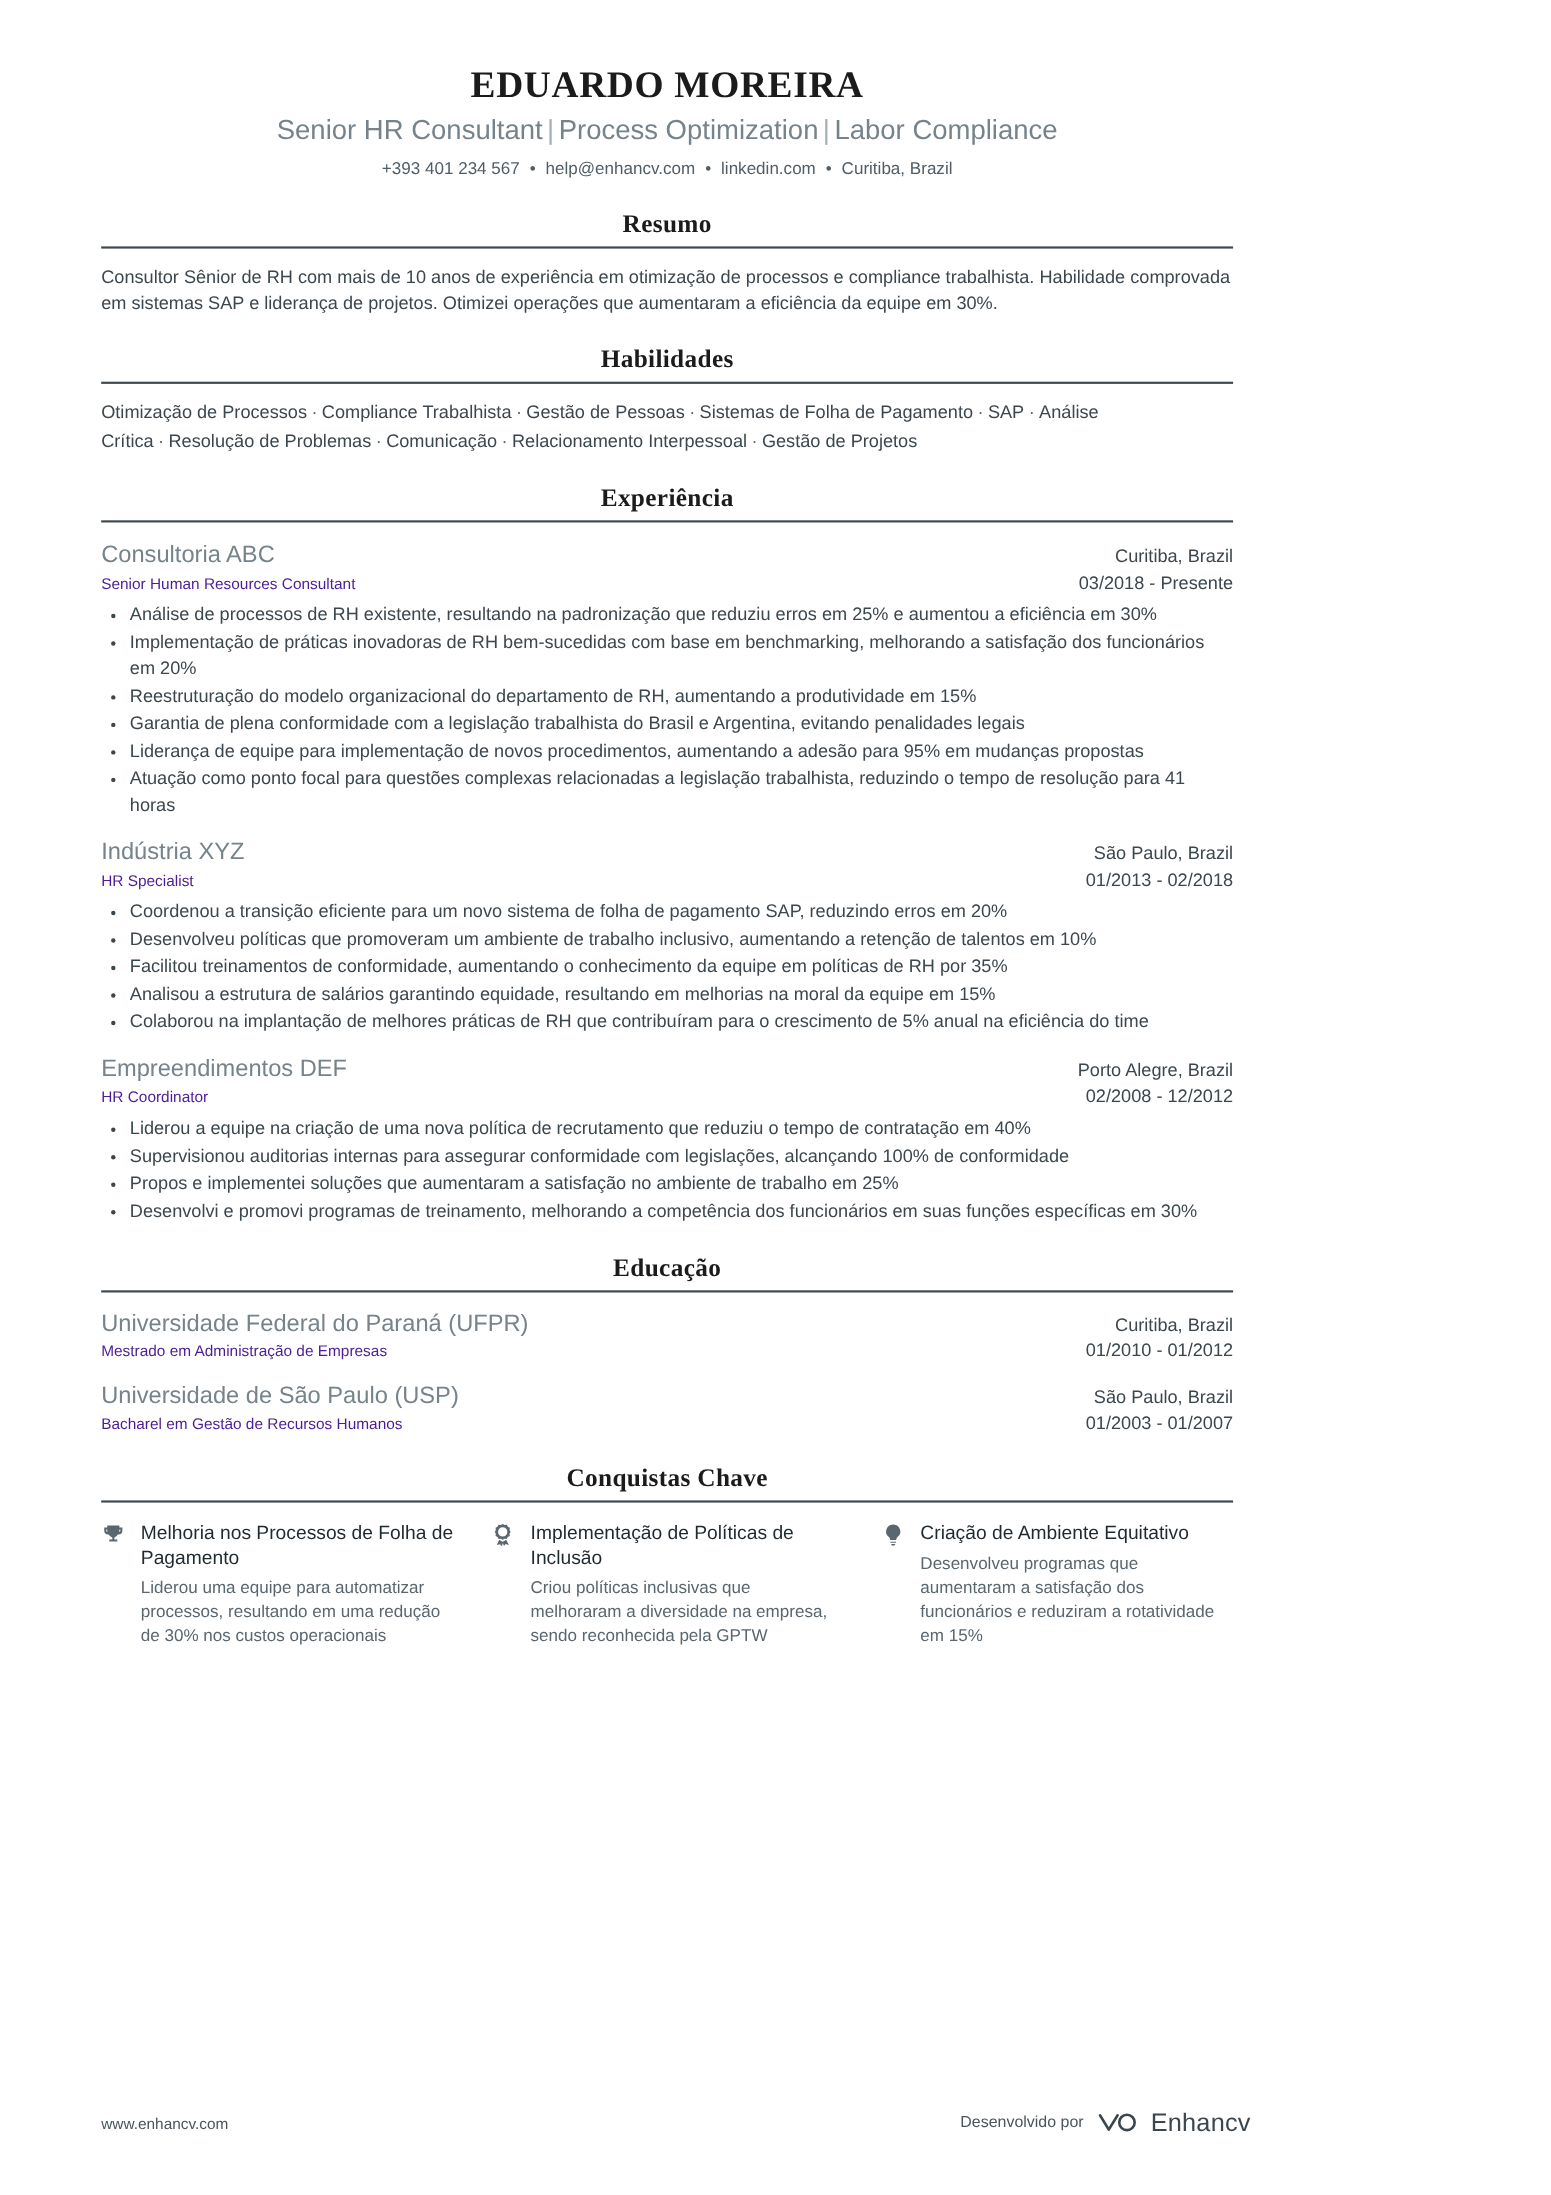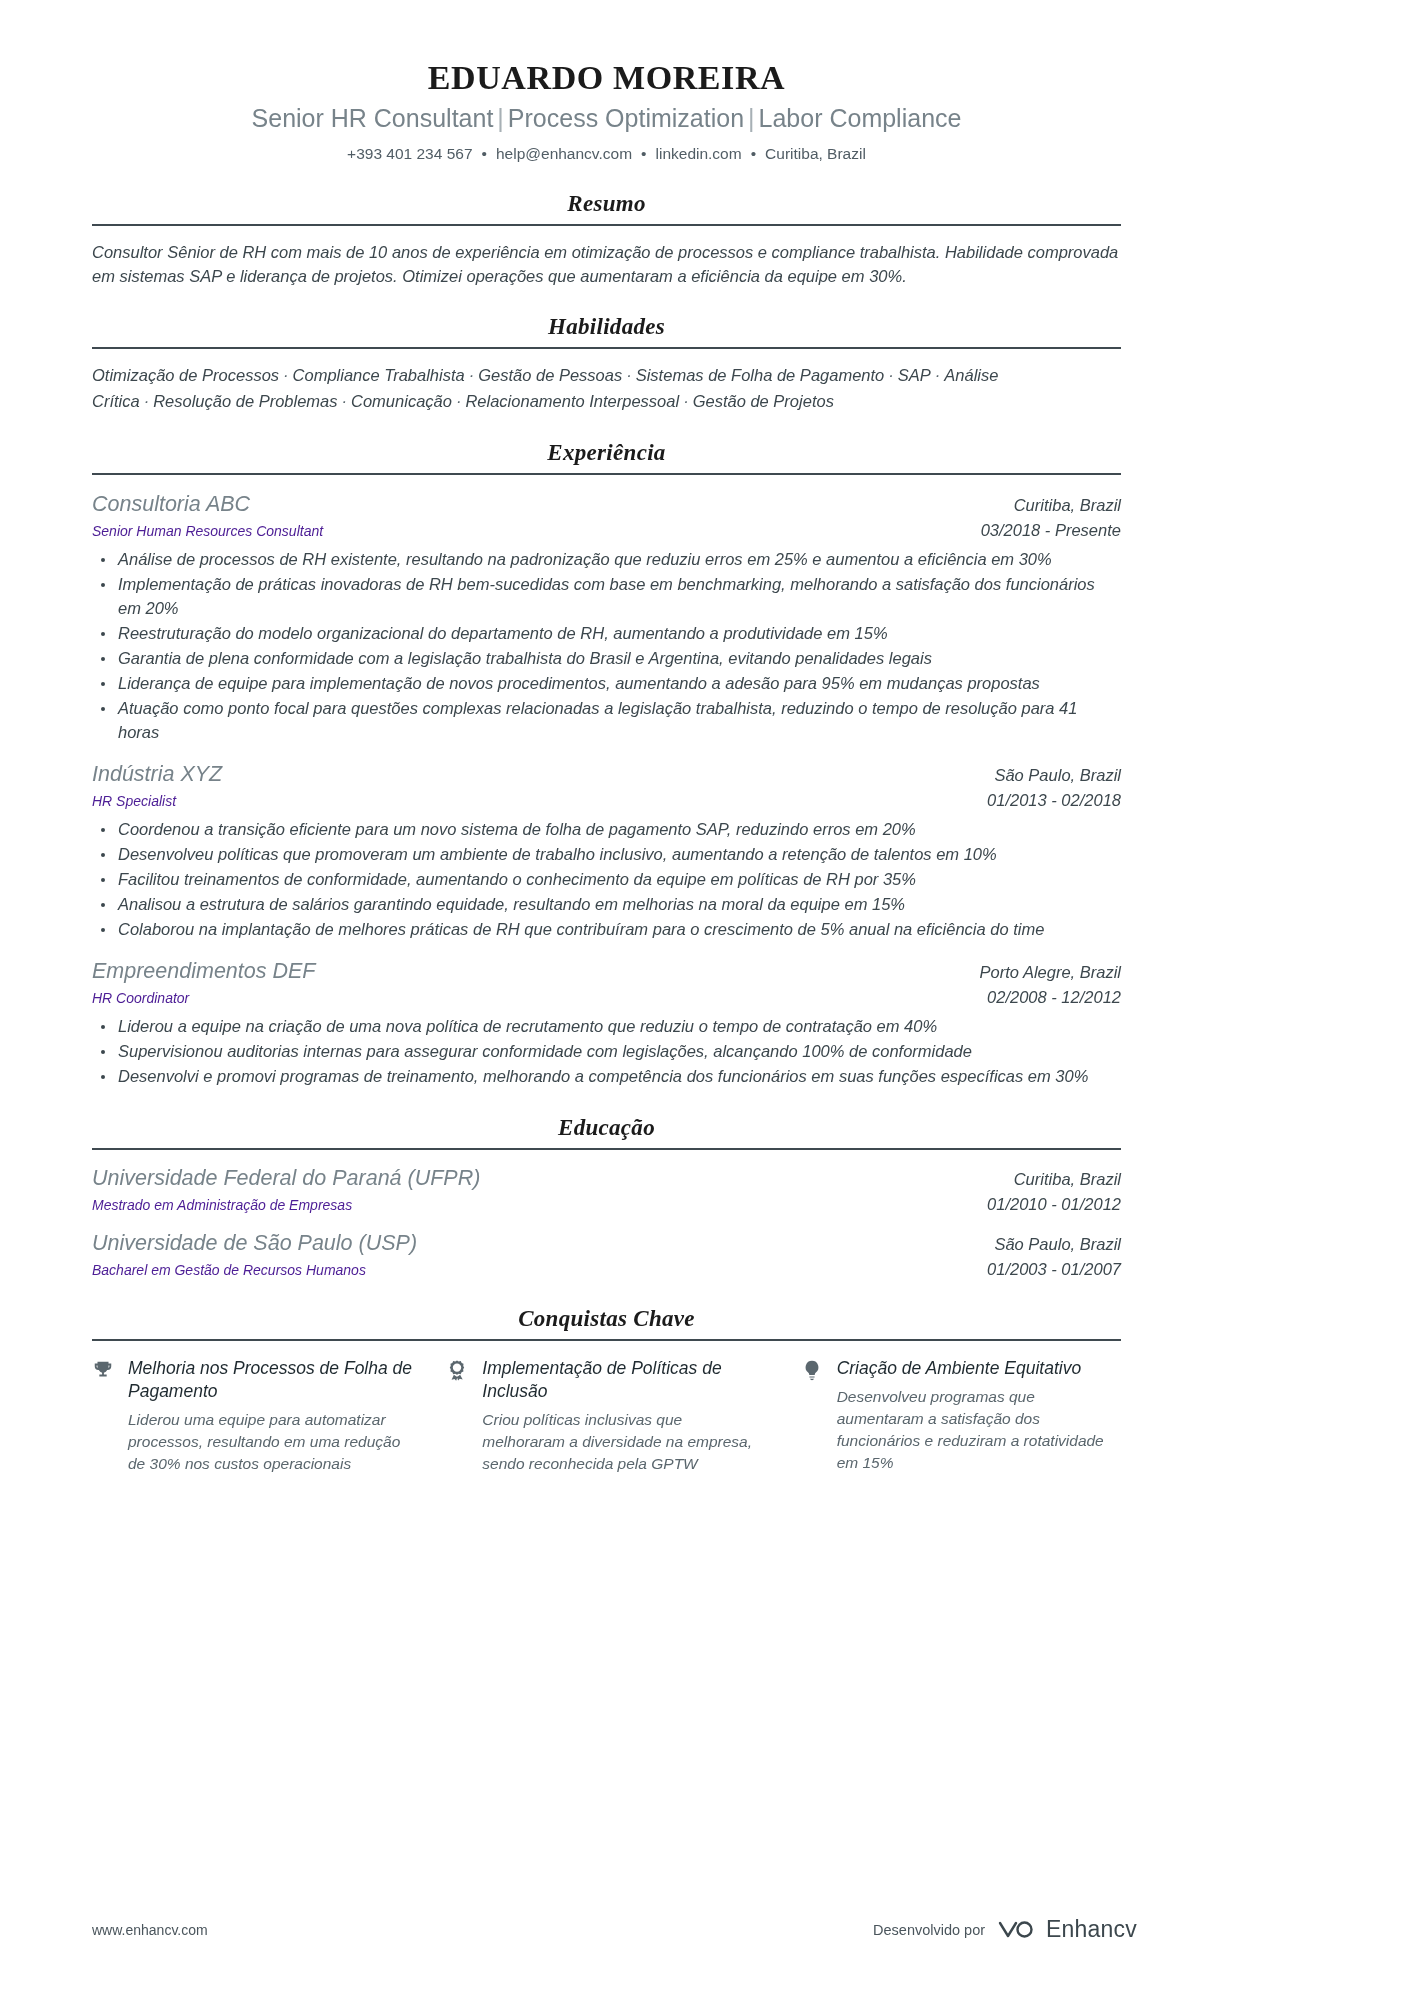--- a/index.html
+++ b/index.html
@@ -37,21 +37,21 @@
   .hdr-title .sep { color: #a7b0b5; padding: 0 4px; font-weight: 300; }
   .hdr-contact {
     font-size: 15.5px;
     color: #515d65;
     margin-top: 8px;
     line-height: 1.4;
   }
   .hdr-contact .dot { padding: 0 9px; color: #515d65; }
 
   
-  .section { margin-top: 26px; font-style: italic; }
+  .section { margin-top: 26px; }
   .section-title {
     font-family: "Liberation Serif", serif;
     font-weight: bold;
     font-size: 23px;
     text-align: center;
     color: #1b1b1b;
     letter-spacing: 0.3px;
     padding-bottom: 7px;
   }
   .rule { height: 2px; background: #3f4a50; width: 100%; }
@@ -230,20 +230,21 @@
             <div class="entry-org">Empreendimentos DEF</div>
             <div class="entry-loc">Porto Alegre, Brazil</div>
           </div>
           <div class="entry-row">
             <div class="entry-role">HR Coordinator</div>
             <div class="entry-dates">02/2008 - 12/2012</div>
           </div>
           <ul class="bullets">
             <li>Liderou a equipe na criação de uma nova política de recrutamento que reduziu o tempo de contratação em 40%</li>
             <li>Supervisionou auditorias internas para assegurar conformidade com legislações, alcançando 100% de conformidade</li>
+            <li>Propos e implementei soluções que aumentaram a satisfação no ambiente de trabalho em 25%</li>
             <li>Desenvolvi e promovi programas de treinamento, melhorando a competência dos funcionários em suas funções específicas em 30%</li>
           </ul>
         </div>
       </div>
   </div>
 
   <div class="section">
     <div class="section-title">Educação</div>
     <div class="rule"></div>
     <div id="education-list">

